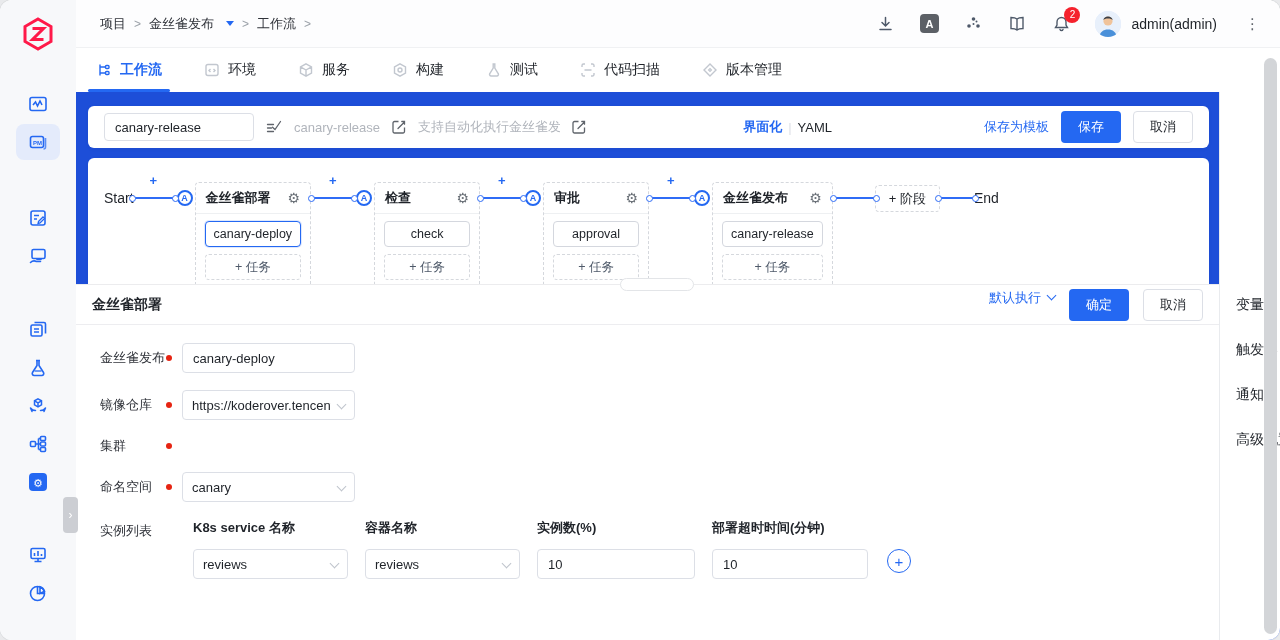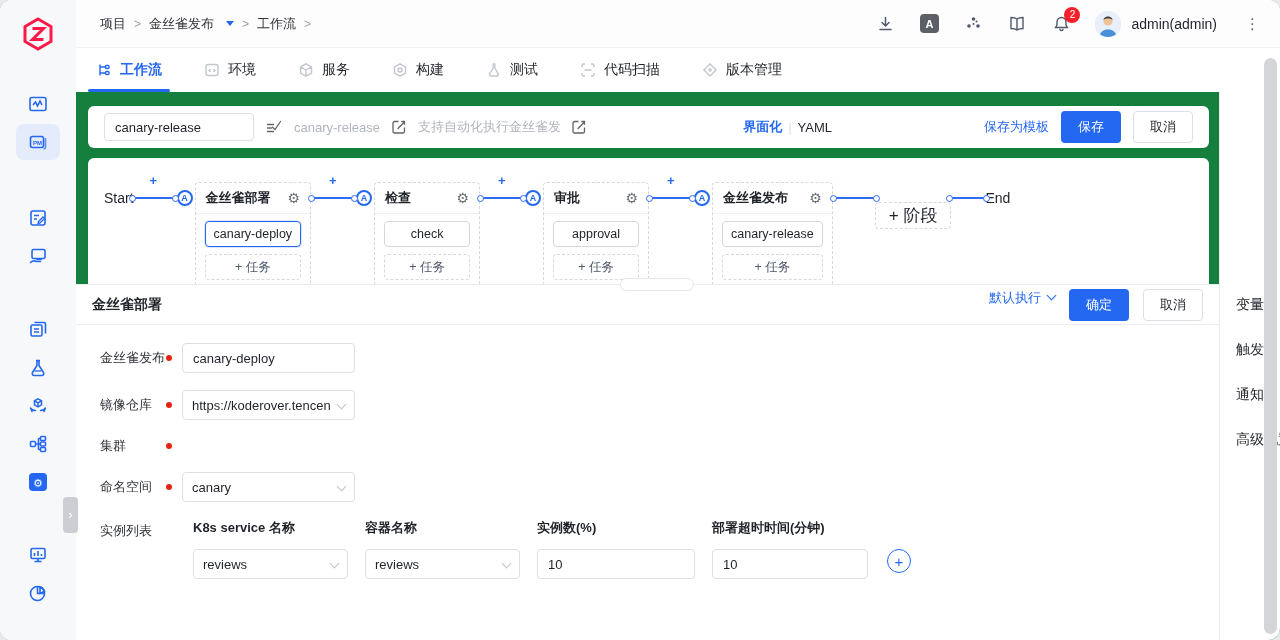--- a/index.html
+++ b/index.html
@@ -33,21 +33,21 @@
 
   
   .tabsrow{height:44px;background:#fff;display:flex;align-items:center;padding-left:20px;flex-shrink:0;}
   .tab{display:flex;align-items:center;gap:8px;height:100%;margin-right:42px;position:relative;font-size:14px;color:#1f2329;cursor:pointer;}
   .tab .ticon{color:#c2c7cf;display:flex;}
   .tab.active{color:#2468f2;font-weight:700;}
   .tab.active .ticon{color:#2468f2;}
   .tab.active::after{content:"";position:absolute;left:-8px;right:-8px;bottom:0;height:3px;background:#2468f2;border-radius:2px;}
 
   
-  .bodyrow{flex:1;display:flex;min-height:0;background:#15803d;position:relative;}
+  .bodyrow{flex:1;display:flex;min-height:0;background:#1d4ed8;position:relative;}
   .content{flex:1;display:flex;flex-direction:column;min-width:0;}
   .graybox{padding:14px 10px 0 12px;}
 
   .namecard{height:42px;background:#fff;border-radius:6px;box-shadow:0 1px 4px rgba(31,35,41,.05);display:flex;align-items:center;padding:0 16px;gap:12px;}
   .name-input{width:150px;height:28px;border:1px solid #dcdfe6;border-radius:4px;padding:0 10px;font-size:13px;color:#1f2329;outline:none;background:#fff;}
   .mini-ico{color:#5f646b;display:flex;cursor:pointer;}
   .ghost-text{color:#b1b5bc;font-size:13px;white-space:nowrap;}
   .desc-text{max-width:142px;overflow:hidden;}
   .view-toggle{margin-left:auto;display:flex;align-items:center;gap:6px;font-size:13px;}
   .vt-ui{color:#2468f2;font-weight:700;cursor:pointer;}
@@ -68,21 +68,21 @@
   .conn-plus{position:absolute;top:-15px;left:16px;color:#2468f2;font-size:13px;font-weight:700;cursor:pointer;line-height:1;}
   .conn-a{width:16px;height:16px;border:2px solid #2468f2;border-radius:50%;color:#2468f2;font-size:9px;font-weight:700;display:flex;align-items:center;justify-content:center;background:#fff;margin-left:3px;cursor:pointer;}
   .stage{border:1px dashed #d5d8dd;border-radius:4px;background:#fff;min-width:106px;margin:0 2px;}
   .stage-hd{display:flex;align-items:center;justify-content:space-between;gap:10px;padding:6px 10px;border-bottom:1px solid #eef0f2;}
   .stage-title{font-size:13px;font-weight:700;color:#1f2329;white-space:nowrap;}
   .gear{color:#6b7178;font-size:14px;line-height:1;cursor:pointer;}
   .stage-bd{padding:7px 9px 8px;}
   .task-chip{height:26px;border:1px solid #d4d7de;border-radius:4px;display:flex;align-items:center;justify-content:center;font-size:12.5px;color:#1f2329;background:#fff;padding:0 8px;cursor:pointer;white-space:nowrap;}
   .task-chip.selected{border:1px solid #2468f2;box-shadow:0 0 0 1px rgba(36,104,242,.15);}
   .add-task{height:26px;border:1px dashed #d5d8dd;border-radius:4px;display:flex;align-items:center;justify-content:center;font-size:12.5px;color:#4e5969;margin-top:7px;cursor:pointer;}
-  .add-stage{height:27px;border:1px dashed #d5d8dd;border-radius:4px;background:#fff;display:flex;align-items:center;justify-content:center;font-size:17px;color:#1f2329;padding:0 13px;margin-top:20px;cursor:pointer;white-space:nowrap;}
+  .add-stage{height:27px;border:1px dashed #d5d8dd;border-radius:4px;background:#fff;display:flex;align-items:center;justify-content:center;font-size:13px;color:#1f2329;padding:0 13px;margin-top:3px;cursor:pointer;white-space:nowrap;}
 
   
   .panel{flex:1;background:#fff;border-top:1px solid #ececee;position:relative;display:flex;flex-direction:column;min-height:0;}
   .drag-pill{position:absolute;top:-7px;left:544px;width:74px;height:13px;background:#fff;border:1px solid #e3e5e8;border-radius:7px;cursor:grab;z-index:3;}
   .panel-hd{height:40px;border-bottom:1px solid #ededf0;display:flex;align-items:center;padding:0 16px;flex-shrink:0;}
   .panel-title{font-size:14px;font-weight:700;color:#1f2329;}
   .panel-hd-right{margin-left:auto;display:flex;align-items:flex-start;gap:14px;}
   .exec-mode{color:#2468f2;font-size:13px;display:flex;align-items:center;cursor:pointer;}
   .chev{width:7px;height:7px;border-right:1.5px solid currentColor;border-bottom:1.5px solid currentColor;transform:rotate(45deg);display:inline-block;margin-left:7px;margin-top:-4px;}
   .panel-bd{flex:1;padding:18px 0 0 24px;overflow:hidden;}

